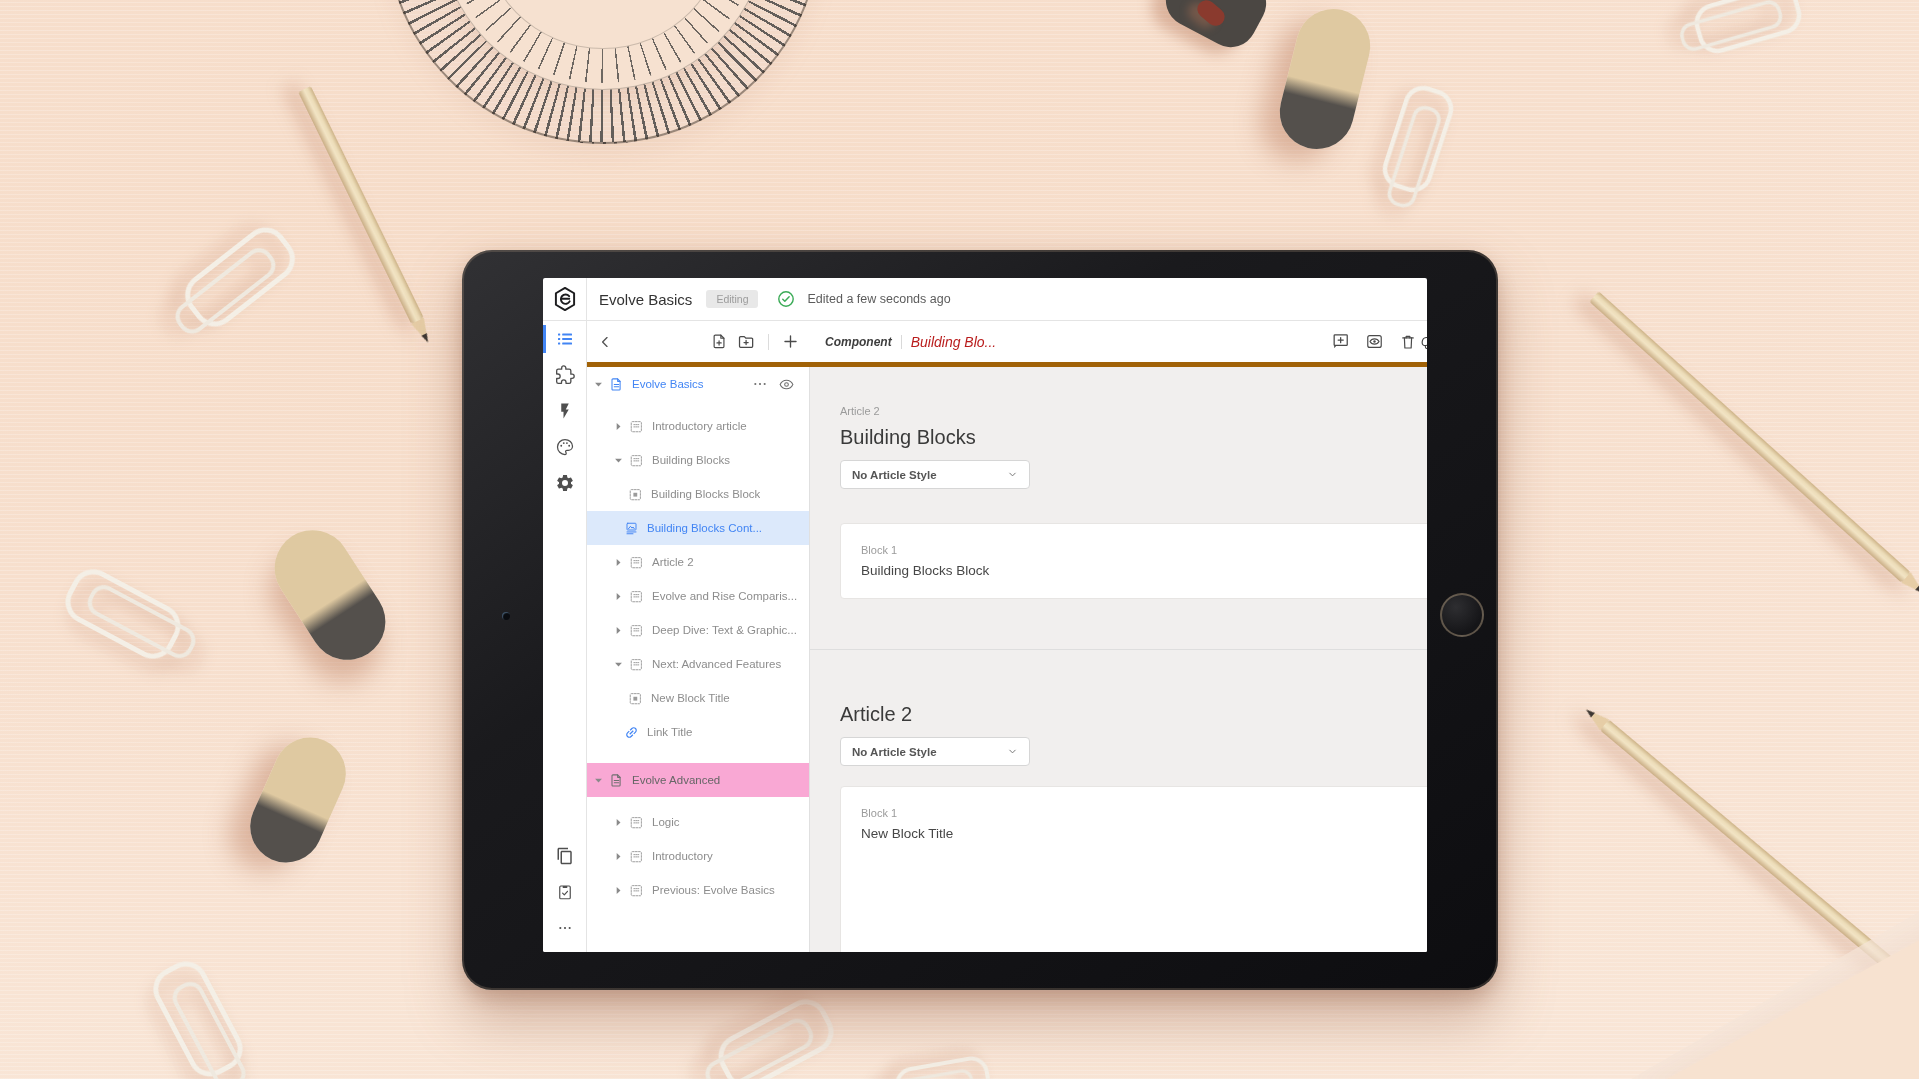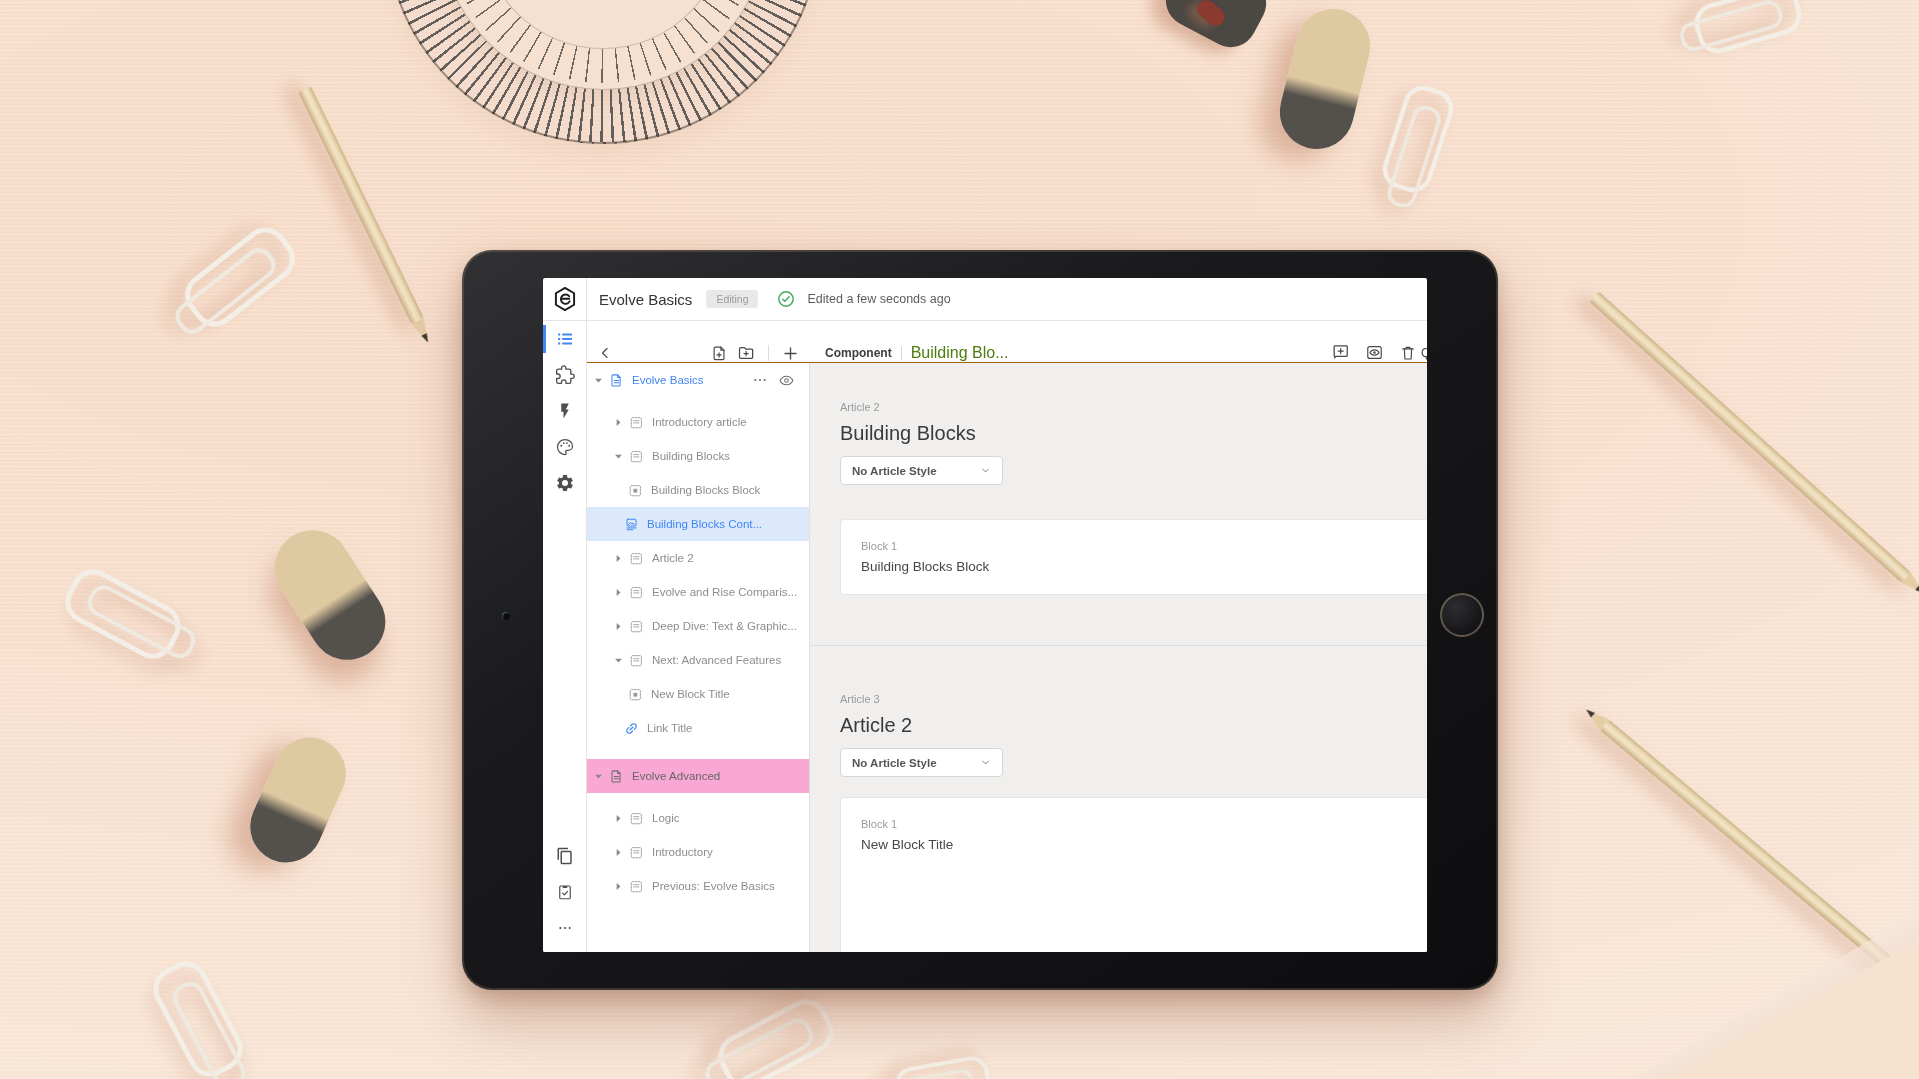--- a/index.html
+++ b/index.html
@@ -84,29 +84,29 @@
   
   .s-body{flex:1;display:flex;min-height:0;}
   .rail{width:43px;min-width:43px;border-right:1px solid #e4e4e4;display:flex;flex-direction:column;align-items:stretch;background:#fff;}
   .rail-item{height:36px;display:flex;align-items:center;justify-content:center;color:#4f4f4f;position:relative;cursor:pointer;}
   .rail-item.active{color:#4285f4;}
   .rail-item.active::before{content:"";position:absolute;left:0;top:4px;bottom:4px;width:3px;background:#4285f4;}
   .rail-spacer{flex:1;}
   .rail-bottom{padding-bottom:6px;}
   .col-right{flex:1;display:flex;flex-direction:column;min-width:0;}
   
-  .s-toolbar{height:41px;min-height:41px;border-bottom:1px solid #a16207;display:flex;align-items:flex-end;}
+  .s-toolbar{height:41px;min-height:41px;border-bottom:5px solid #a16207;display:flex;align-items:center;font-style:italic;}
   .tool-left{width:222px;min-width:222px;display:flex;align-items:center;padding:0 10px;box-sizing:border-box;}
   .tool-left .back{color:#555;cursor:pointer;}
   .tool-left .grp{margin-left:auto;display:flex;align-items:center;gap:9px;color:#4a4a4a;}
   .v-div{width:1px;height:16px;background:#dcdcdc;margin:0 4px;}
   .tool-main{flex:1;display:flex;align-items:center;padding-left:16px;min-width:0;white-space:nowrap;}
   .crumb-label{font-weight:700;font-size:12px;color:#3d3d3d;cursor:pointer;}
   .crumb-sep{width:1px;height:14px;background:#d9d9d9;margin:0 9px;}
-  .crumb-value{font-size:16px;color:#4d7c0f;}
+  .crumb-value{font-size:14px;color:#b91c1c;}
   .tool-right{margin-left:auto;display:flex;align-items:center;gap:15px;color:#4a4a4a;}
   .quick-text{font-size:12px;font-weight:500;color:#3d3d3d;margin-right:-10px;padding-left:4px;}
   
   .content-row{flex:1;display:flex;min-height:0;}
   .sidebar{width:222px;min-width:222px;border-right:1px solid #e0e0e0;background:#fff;overflow:hidden;}
   .tree-row{height:34px;display:flex;align-items:center;cursor:pointer;color:#8d8d8d;font-size:11.5px;}
   .tree-row .caret{width:14px;display:flex;justify-content:center;color:#8a8a8a;margin-right:4px;cursor:pointer;}
   .tree-row .t-icon{margin-right:8px;color:#9b9b9b;}
   .tree-row .t-label{overflow:hidden;text-overflow:ellipsis;white-space:nowrap;}
   .tree-row.lvl0{padding-left:4px;}
@@ -122,21 +122,21 @@
   .tree-row.linkicon .t-icon{color:#4285f4;}
   .tree-row .row-actions{margin-left:auto;display:flex;align-items:center;gap:10px;padding-right:14px;color:#6e6e6e;}
   .gap8{height:8px;}
   .gap14{height:14px;}
   
   .main{flex:1;background:#f1efee;overflow:hidden;min-width:0;}
   .article{padding:37px 0 0 30px;}
   .article.second{padding-top:46px;}
   .kicker{font-size:11px;color:#9b9b9b;line-height:15px;}
   .a-title{margin:6px 0 0 0;font-size:20px;font-weight:500;color:#3a3a3a;line-height:24px;}
-  .select{margin-top:11px;width:163px;height:29px;background:#fff;border:1px solid #d6d6d6;border-radius:4px;
+  .select{margin-top:11px;width:190px;height:29px;background:#fff;border:1px solid #d6d6d6;border-radius:4px;
     display:flex;align-items:center;padding:0 11px;box-sizing:border-box;cursor:pointer;}
   .select .sel-text{font-size:11.5px;font-weight:700;color:#555;flex:1;}
   .select .sel-chev{color:#777;}
   .block-card{margin:34px -60px 0 0;background:#fff;border:1px solid #e7e5e3;border-radius:4px;
     padding:19px 20px 20px 20px;}
   .article.second .block-card{margin-top:20px;height:200px;}
   .b-title{margin-top:5px;font-size:13.5px;font-weight:500;color:#474747;}
   .component-card{margin-top:17px;height:70px;border:1px solid #79a7f3;border-radius:4px;background:#fff;
     display:flex;align-items:center;padding:0 0 0 16px;cursor:pointer;}
   .comp-tile{width:42px;height:42px;border-radius:8px;background:#dcebfd;color:#4c8df5;
@@ -593,21 +593,20 @@
                       </span>
    </div>
    <div class="block-card">
      <div class="kicker">Block 1</div>
      <div class="b-title">Building Blocks Block</div>
 
    </div>
  </section>
                   <hr class="sec-divider">
                   <section class="article second">
-   <div class="kicker">Article 3</div>
    <h1 class="a-title">Article 2</h1>
    <div class="select">
      <span class="sel-text">No Article Style</span>
      <span class="icn sel-chev">
                         <svg width="11" height="11" viewBox="0 0 20 20" fill="none" stroke="currentColor" stroke-linecap="round" stroke-linejoin="round" stroke-width="1.8">
                           <path d="M5 7.5l5 5 5-5"></path>
                         </svg>
                       </span>
    </div>
    <div class="block-card">

